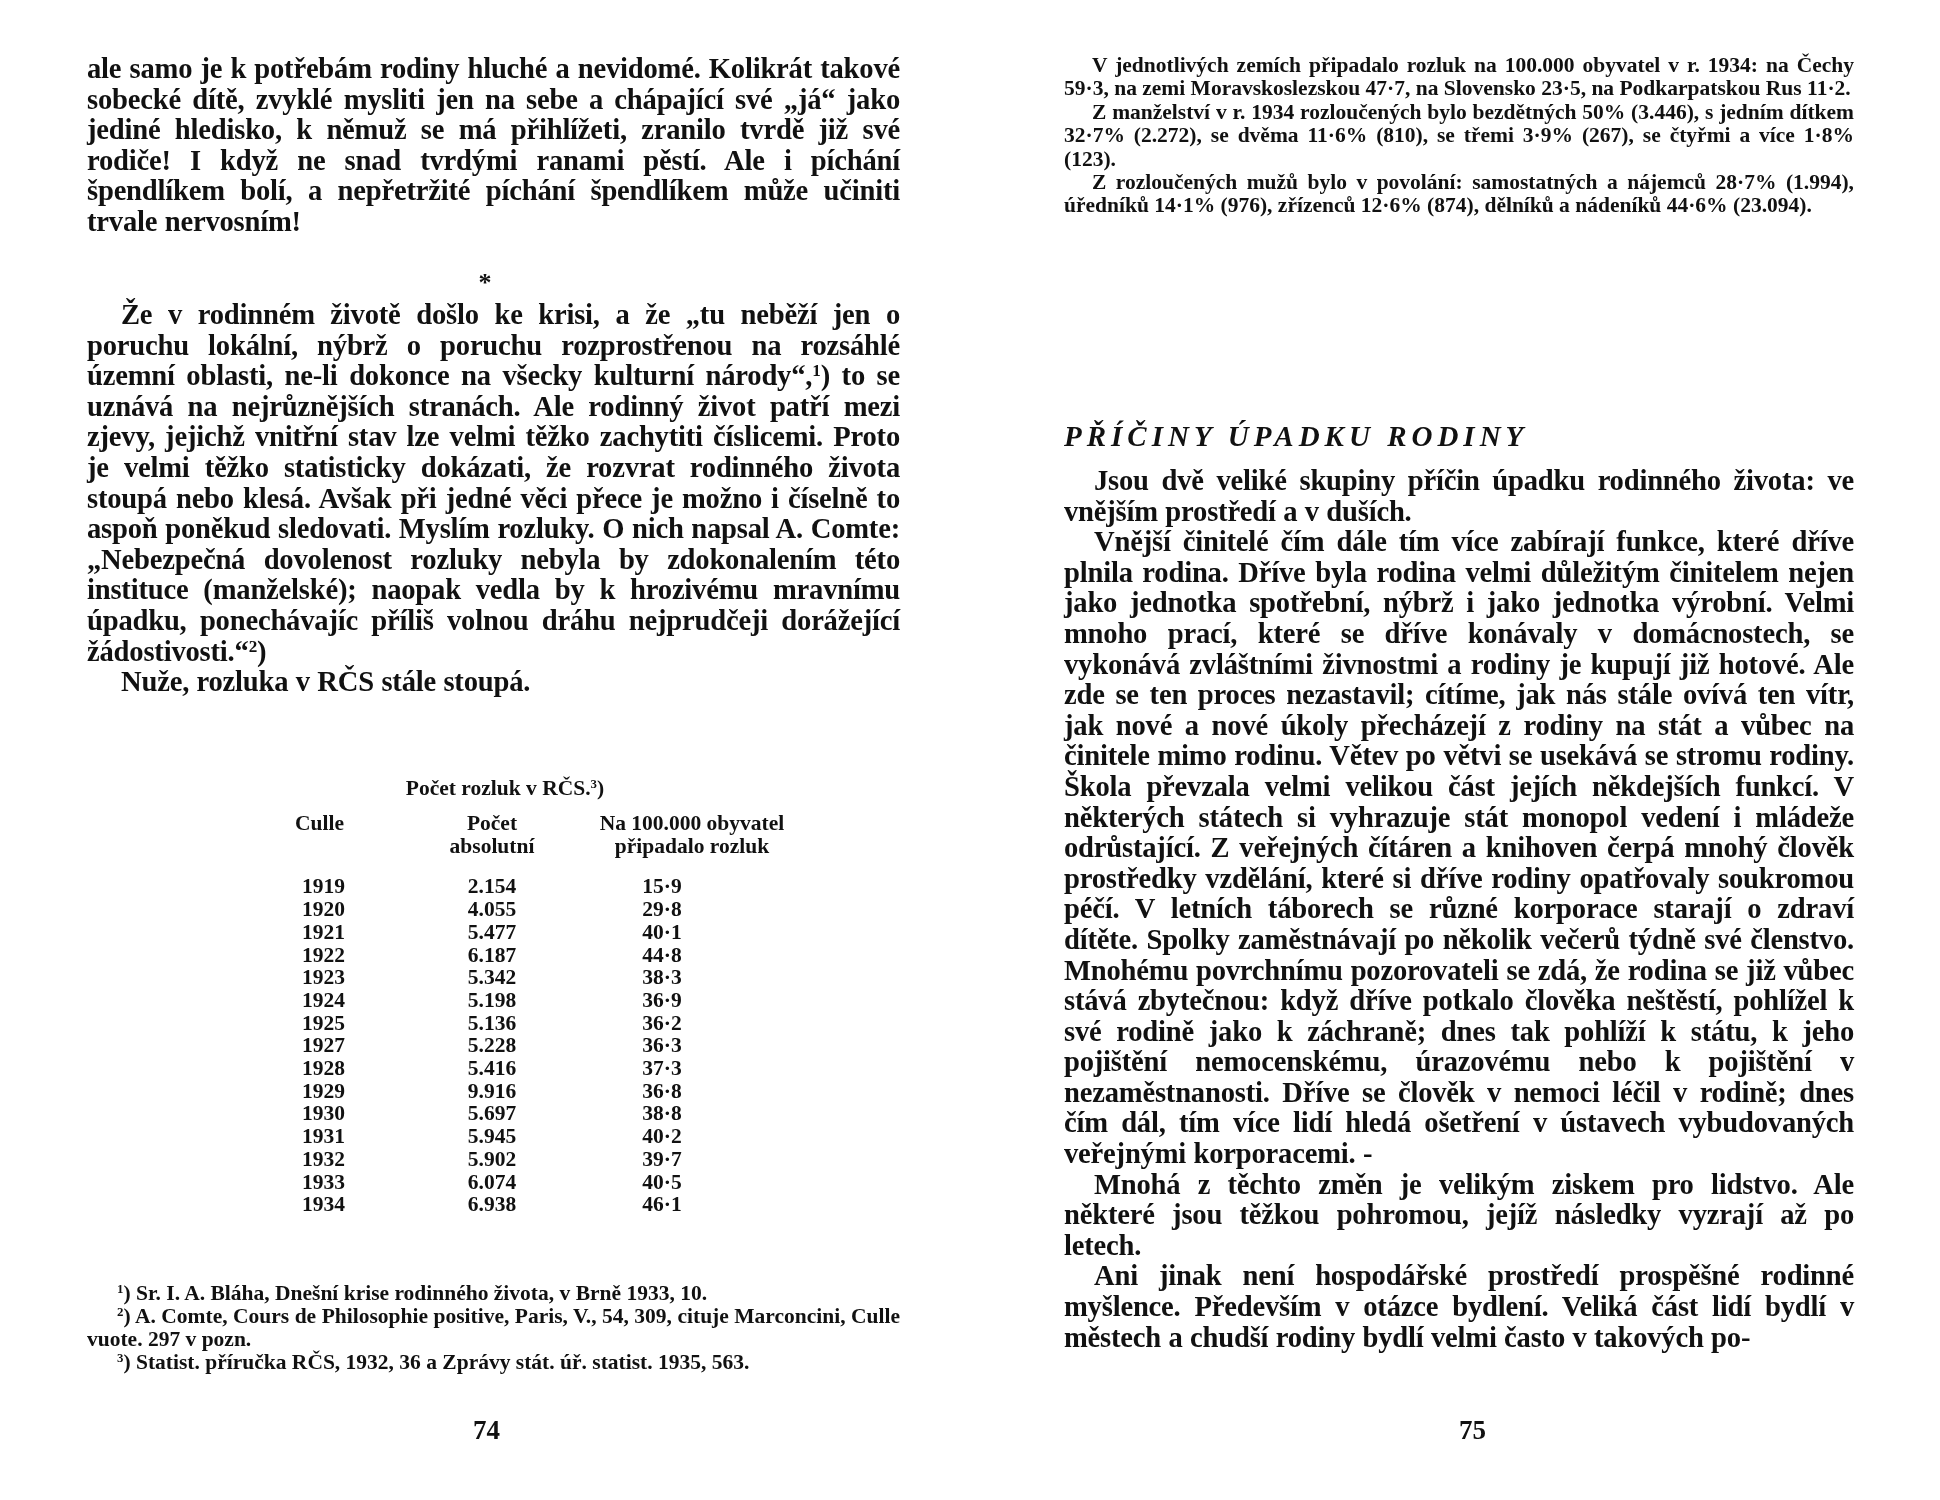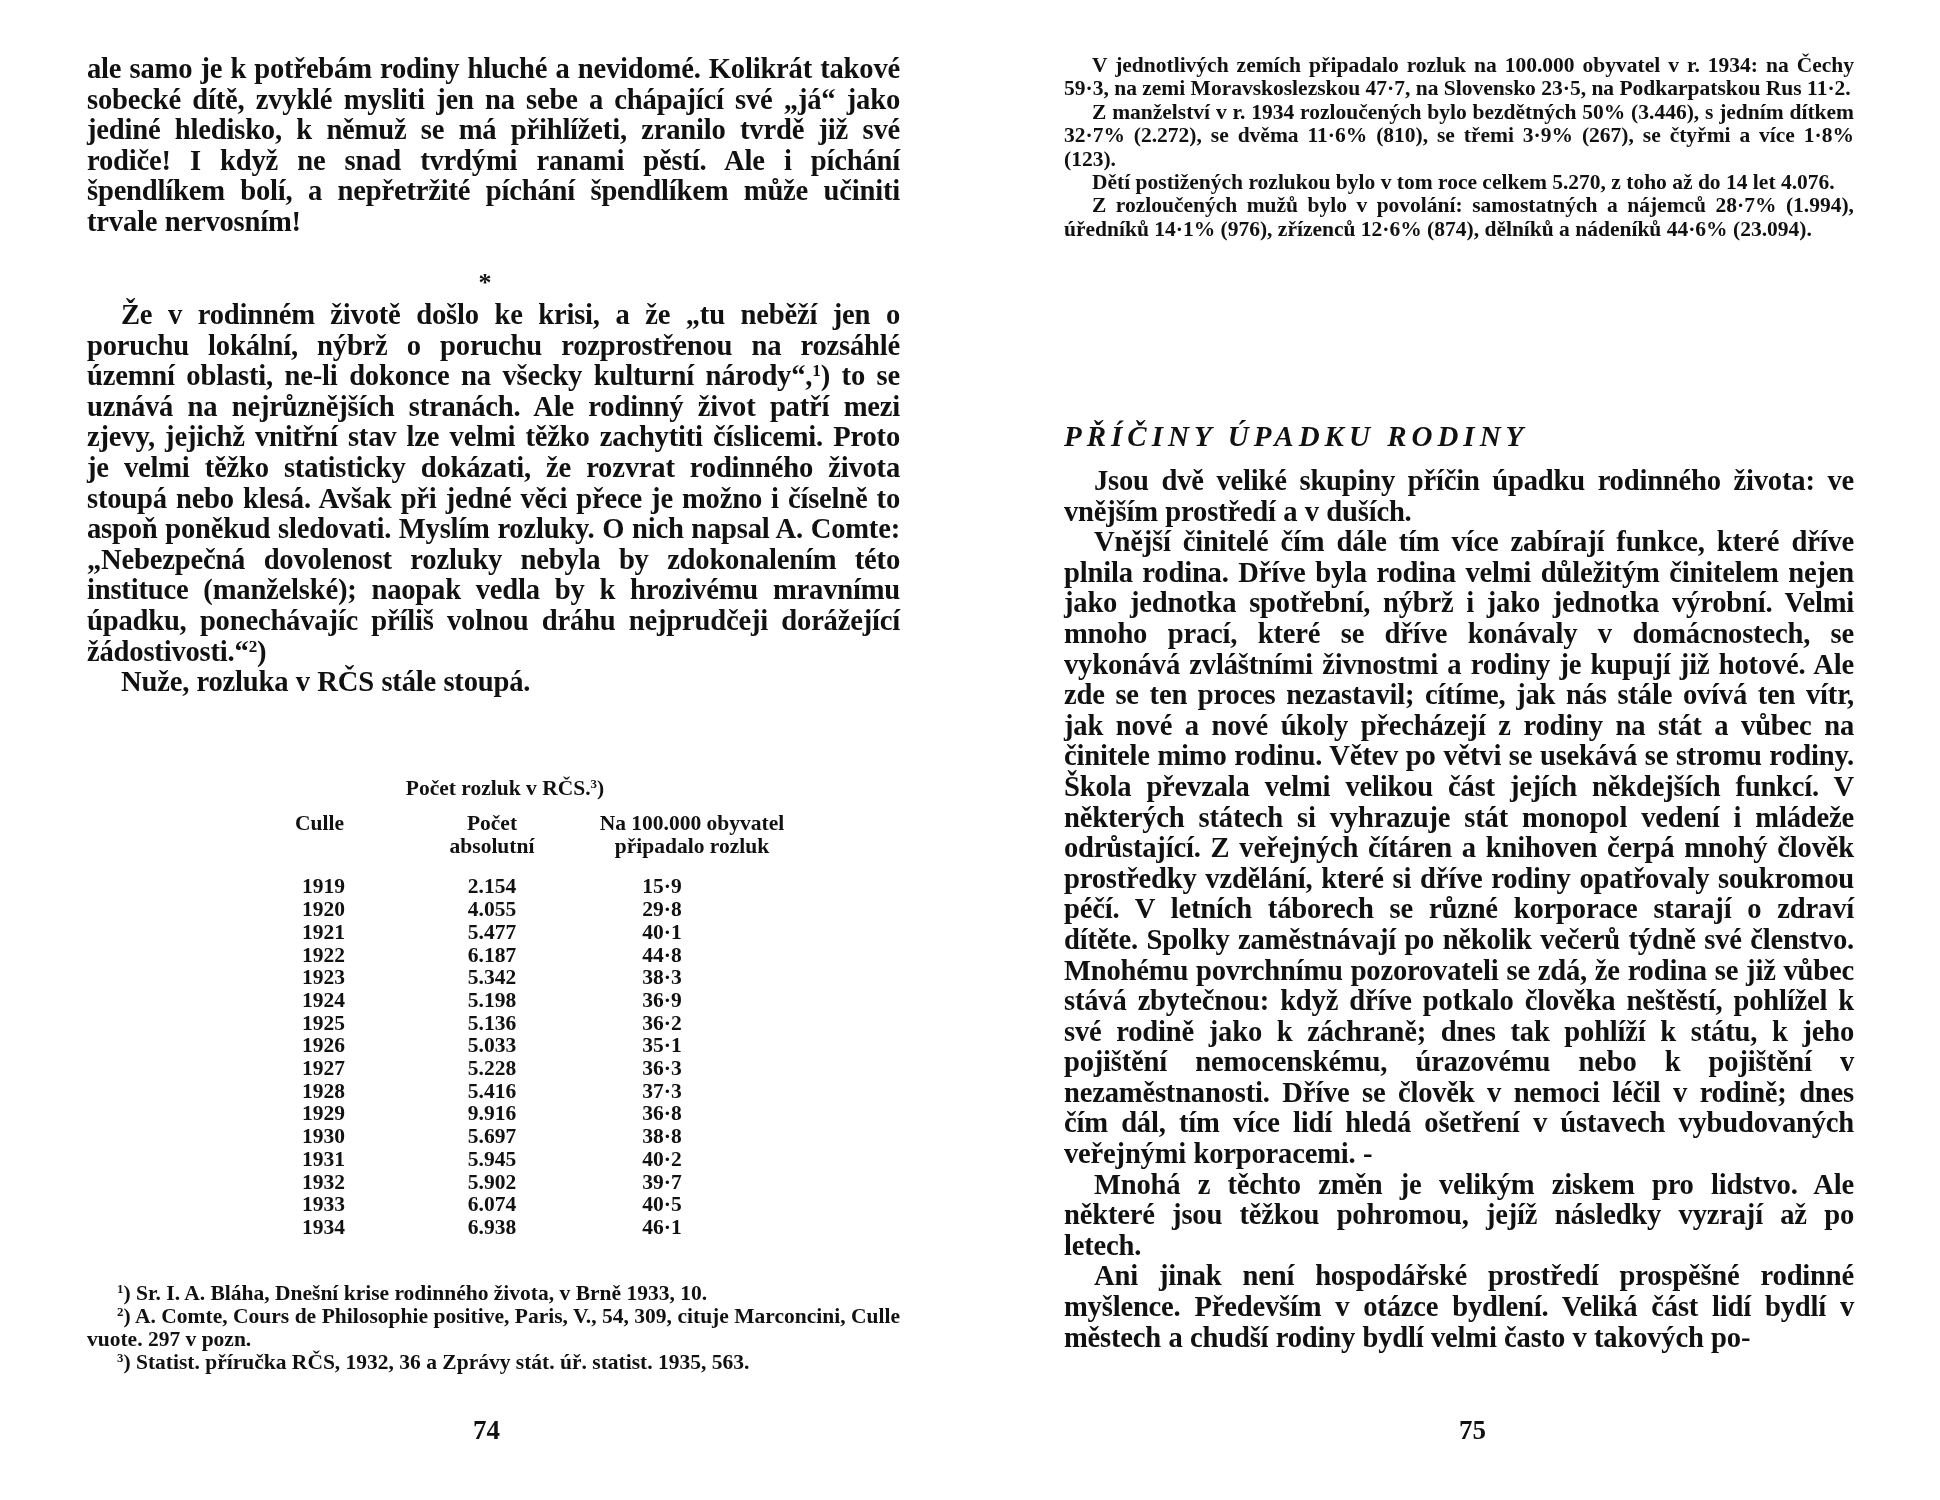--- a/index.html
+++ b/index.html
@@ -147,25 +147,20 @@
         <td class="c-year">1924</td>
         <td class="c-abs">5.198</td>
         <td class="c-rate">36·9</td>
       </tr>
       <tr>
         <td class="c-year">1925</td>
         <td class="c-abs">5.136</td>
         <td class="c-rate">36·2</td>
       </tr>
       <tr>
-        <td class="c-year">1926</td>
-        <td class="c-abs">5.033</td>
-        <td class="c-rate">35·1</td>
-      </tr>
-      <tr>
         <td class="c-year">1927</td>
         <td class="c-abs">5.228</td>
         <td class="c-rate">36·3</td>
       </tr>
       <tr>
         <td class="c-year">1928</td>
         <td class="c-abs">5.416</td>
         <td class="c-rate">37·3</td>
       </tr>
       <tr>
@@ -205,21 +200,20 @@
   <p class="fn-indent"><sup>1</sup><span>) Sr. I. A. Bláha, Dnešní krise rodinného života, v Brně 1933, 10.</span></p>
   <p class="fn-indent"><sup>2</sup><span>) A. Comte, Cours de Philosophie positive, Paris, V., 54, 309, cituje Marconcini, Culle vuote. 297 v pozn.</span></p>
   <p class="fn-indent"><sup>3</sup><span>) Statist. příručka RČS, 1932, 36 a Zprávy stát. úř. statist. 1935, 563.</span></p>
 </div>
 
 <div id="page-number-left" class="page-number">74</div>
 
 <div class="small-text">
   <p class="indent">V jednotlivých zemích připadalo rozluk na 100.000 obyvatel v r. 1934: na Čechy 59·3, na zemi Moravskoslezskou 47·7, na Slovensko 23·5, na Podkarpatskou Rus 11·2.</p>
   <p class="indent">Z manželství v r. 1934 rozloučených bylo bezdětných 50% (3.446), s jedním dítkem 32·7% (2.272), se dvěma 11·6% (810), se třemi 3·9% (267), se čtyřmi a více 1·8% (123).</p>
-  <p class="indent">Dětí postižených rozlukou bylo v tom roce celkem 5.270, z toho až do 14 let 4.076.</p>
   <p class="indent">Z rozloučených mužů bylo v povolání: samostatných a nájemců 28·7% (1.994), úředníků 14·1% (976), zřízenců 12·6% (874), dělníků a nádeníků 44·6% (23.094).</p>
 </div>
 
 <h2 class="section-heading">PŘÍČINY ÚPADKU RODINY</h2>
 
 <div id="right-main" class="body-text">
   <p class="indent">Jsou dvě veliké skupiny příčin úpadku rodinného života: ve vnějším prostředí a v duších.</p>
   <p class="indent">Vnější činitelé čím dále tím více zabírají funkce, které dříve plnila rodina. Dříve byla rodina velmi důležitým činitelem nejen jako jednotka spotřební, nýbrž i jako jednotka výrobní. Velmi mnoho prací, které se dříve konávaly v domácnostech, se vykonává zvláštními živnostmi a rodiny je kupují již hotové. Ale zde se ten proces nezastavil; cítíme, jak nás stále ovívá ten vítr, jak nové a nové úkoly přecházejí z rodiny na stát a vůbec na činitele mimo rodinu. Větev po větvi se usekává se stromu rodiny. Škola převzala velmi velikou část jejích někdejších funkcí. V některých státech si vyhrazuje stát monopol vedení i mládeže odrůstající. Z veřejných čítáren a knihoven čerpá mnohý člověk prostředky vzdělání, které si dříve rodiny opatřovaly soukromou péčí. V letních táborech se různé korporace starají o zdraví dítěte. Spolky zaměstnávají po několik večerů týdně své členstvo. Mnohému povrchnímu pozorovateli se zdá, že rodina se již vůbec stává zbytečnou: když dříve potkalo člověka neštěstí, pohlížel k své rodině jako k záchraně; dnes tak pohlíží k státu, k jeho pojištění nemocenskému, úrazovému nebo k pojištění v nezaměstnanosti. Dříve se člověk v nemoci léčil v rodině; dnes čím dál, tím více lidí hledá ošetření v ústavech vybudovaných veřejnými korporacemi. -</p>
   <p class="indent">Mnohá z těchto změn je velikým ziskem pro lidstvo. Ale některé jsou těžkou pohromou, jejíž následky vyzrají až po letech.</p>
   <p class="indent">Ani jinak není hospodářské prostředí prospěšné rodinné myšlence. Především v otázce bydlení. Veliká část lidí bydlí v městech a chudší rodiny bydlí velmi často v takových po-</p>

